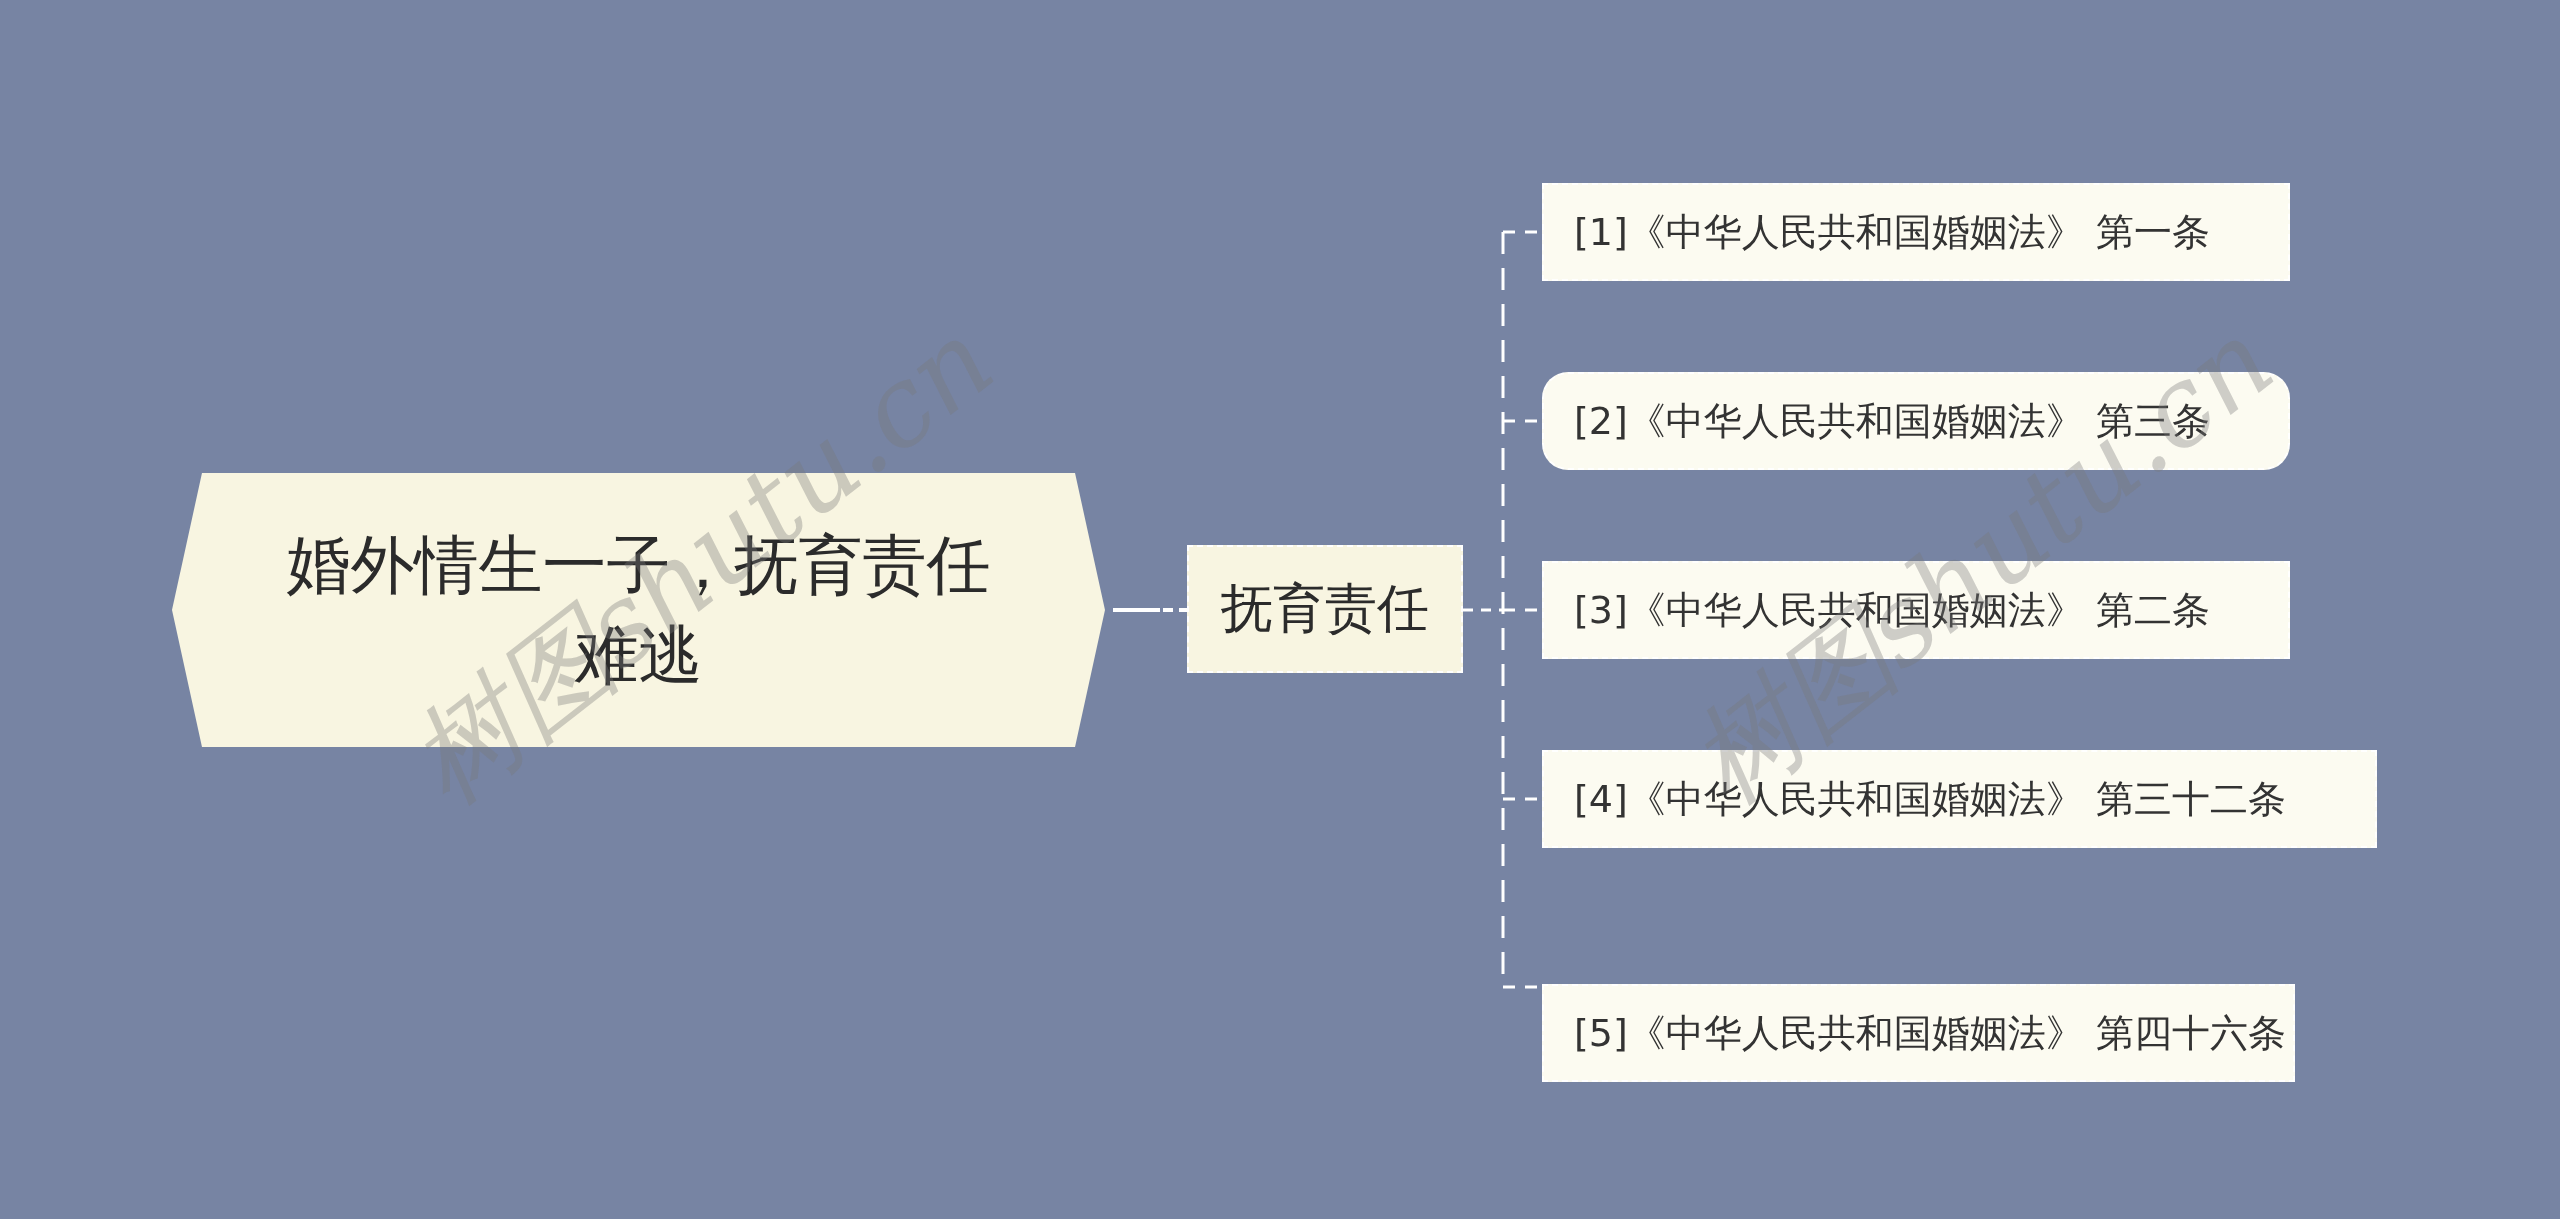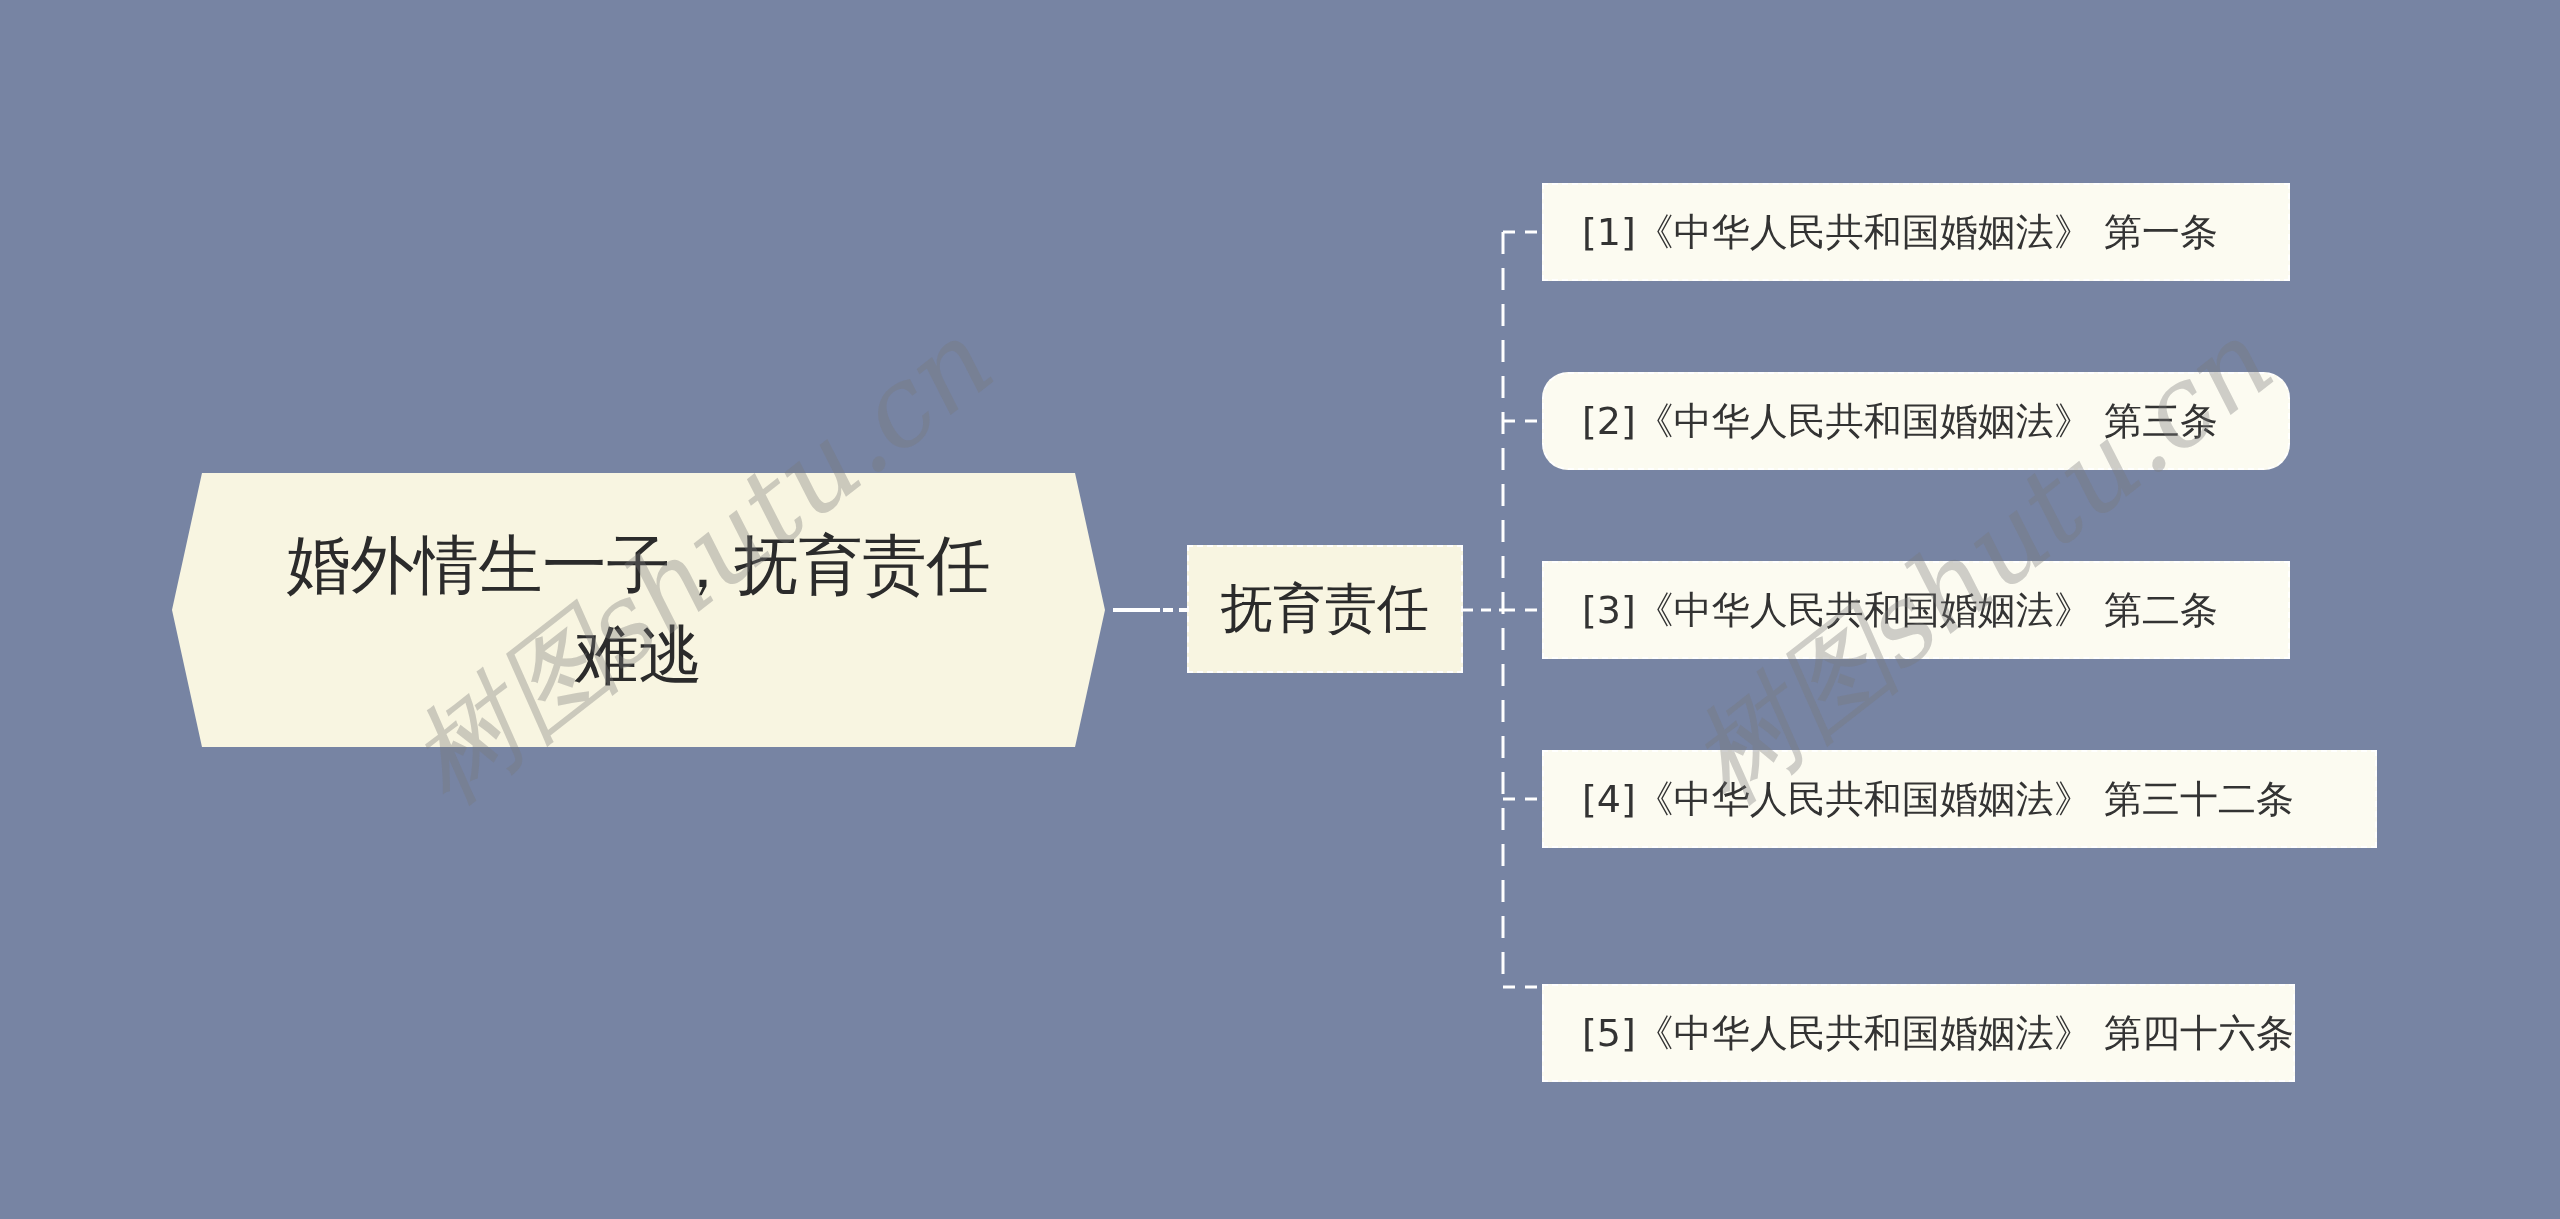--- a/index.html
+++ b/index.html
@@ -1,21 +1,21 @@
 <!DOCTYPE html>
 <html><head>
 <meta charset="utf-8">
 <style>
   html,body{margin:0;padding:0;}
   body{width:2560px;height:1219px;background:#7784a3;position:relative;overflow:hidden;font-family:"DejaVu Sans","Liberation Sans",sans-serif;}
   .root{position:absolute;left:172px;top:473px;width:933px;height:274px;}
   .root svg{position:absolute;left:0;top:0;}
   .root-text{position:absolute;left:40px;right:40px;top:40px;bottom:40px;display:flex;align-items:center;justify-content:center;text-align:center;font-size:64px;line-height:90px;color:#2b2b2b;}
   .mid{position:absolute;left:1187px;top:545px;width:276px;height:128px;background:#f8f5e1;border:2px dashed #ffffff;box-sizing:border-box;display:flex;align-items:center;justify-content:center;font-size:52px;color:#2b2b2b;}
-  .leaf{position:absolute;left:1542px;height:98px;background:#fcfbf1;border:2px dashed #ffffff;box-sizing:border-box;display:flex;align-items:center;padding-left:38px;font-size:38px;color:#333;white-space:nowrap;}
+  .leaf{position:absolute;left:1542px;height:98px;background:#fcfbf1;border:2px dashed #ffffff;box-sizing:border-box;display:flex;align-items:center;padding-left:30px;font-size:38px;color:#333;white-space:nowrap;}
   .conn{position:absolute;}
   .watermark{position:absolute;font-family:"DejaVu Serif","Liberation Serif",serif;font-style:italic;font-size:110px;color:rgba(120,120,120,0.35);transform:rotate(-38deg);transform-origin:left top;white-space:nowrap;pointer-events:none;}
 </style>
 </head>
 <body>
 
 <svg class="conn" width="2560" height="1219" style="left:0;top:0;">
   <line x1="1113" y1="610" x2="1160" y2="610" stroke="#fff" stroke-width="4"></line>
   <line x1="1163" y1="610" x2="1187" y2="610" stroke="#fff" stroke-width="4" stroke-dasharray="10,6"></line>
   <line x1="1463" y1="610" x2="1503" y2="610" stroke="#fff" stroke-width="3" stroke-dasharray="10,8"></line>

